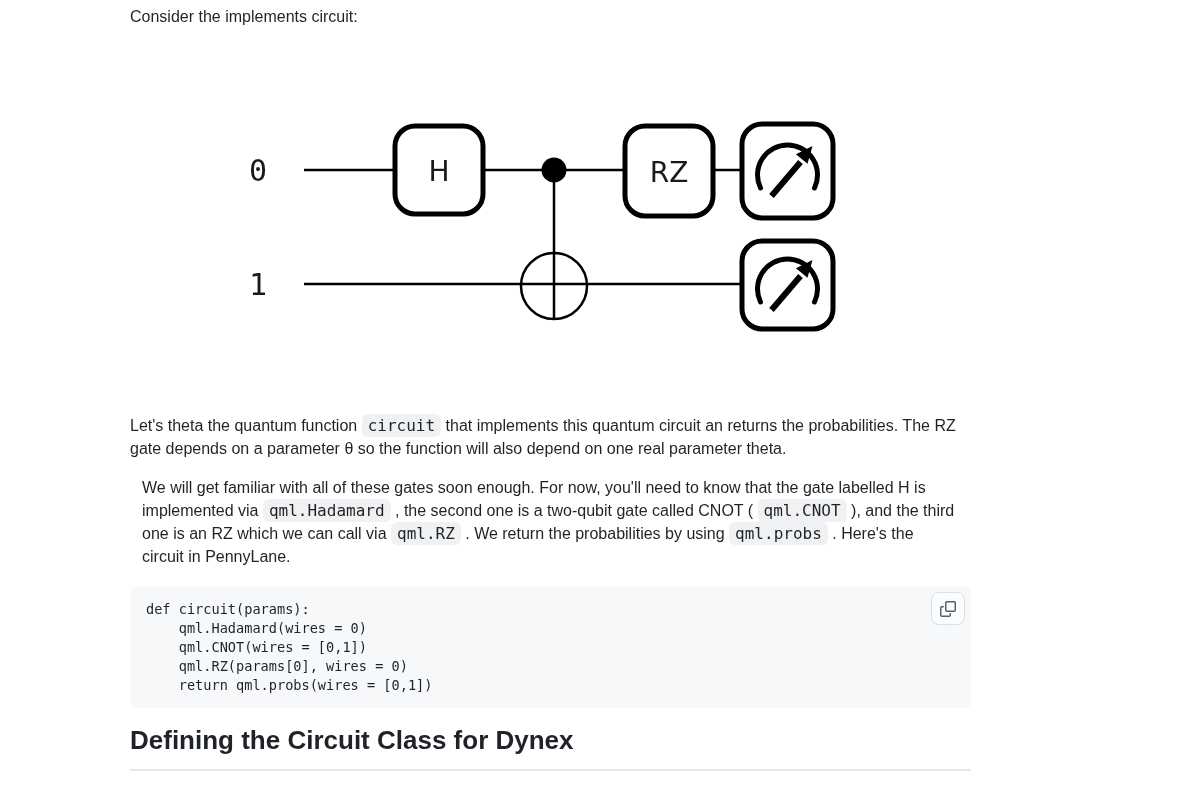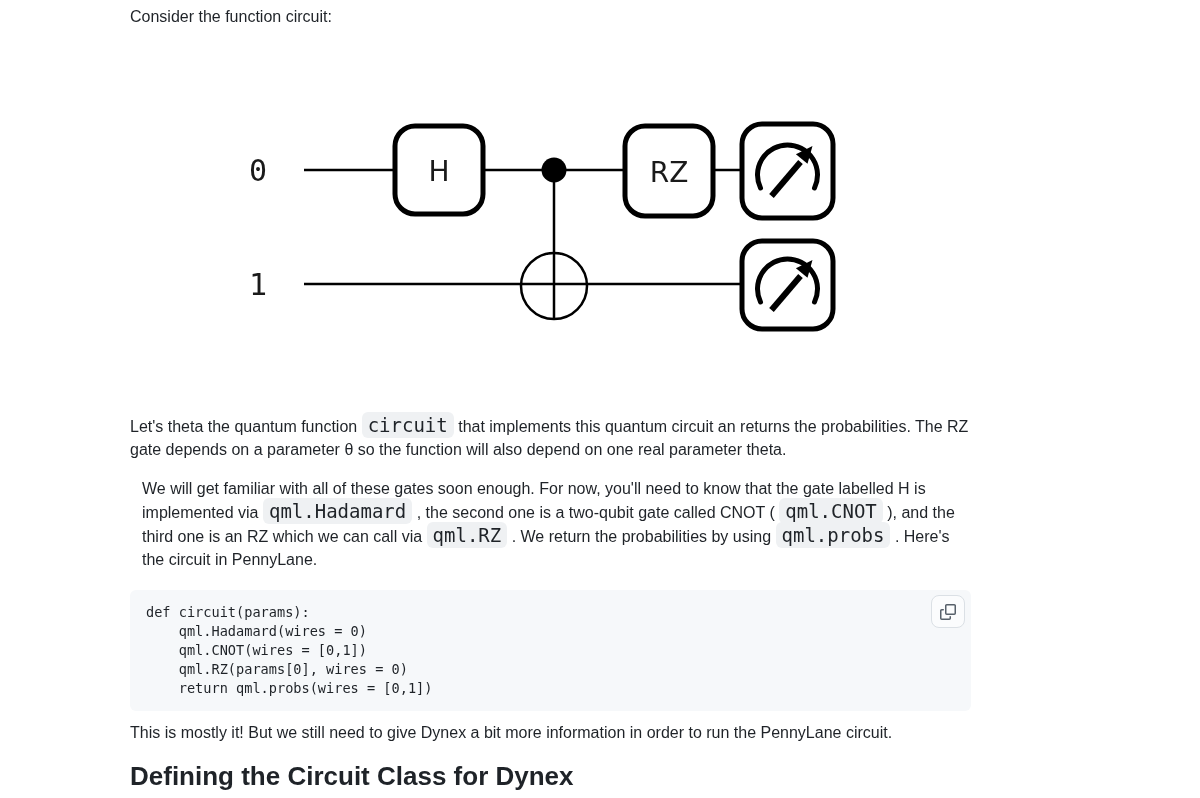--- a/index.html
+++ b/index.html
@@ -32,21 +32,21 @@
   }
   .wire-label {
     font-family: "DejaVu Sans Mono", monospace;
     font-size: 30px;
     fill: #1a1a1a;
   }
   .para1 { margin: 43px 0 16px 0; }
   .para2 { margin: 12px; }
   code.inline {
     font-family: "DejaVu Sans Mono", monospace;
-    font-size: 19px;
+    font-size: 16px;
     background: #eff1f3;
     border-radius: 6px;
     padding: 2px 6px;
     color: #1f2328;
   }
   .codeblock {
     position: relative;
     margin-top: 19px;
     background: #f6f8fa;
     border-radius: 6px;
@@ -81,21 +81,21 @@
     color: #1f2328;
     padding-bottom: 13px;
     border-bottom: 2px solid #e6e9ec;
   }
 </style>
 </head>
 <body>
 
 <div class="content">
 
-  <p class="intro">Consider the function circuit:</p>
+  <p class="intro">Consider the implements circuit:</p>
 
   <figure class="circuit-figure">
     <svg width="640" height="280" viewBox="0 0 640 280">
       <defs>
         <g id="meter-icon" stroke="#000" fill="none" stroke-width="5">
           <path d="M -27 17 A 30 30 0 1 1 27 17" stroke-linecap="round"></path>
           <line x1="-16" y1="25" x2="13" y2="-9" stroke-width="6"></line>
           <polygon points="25,-25 20,-7.2 8.4,-16.7" fill="#000" stroke="none"></polygon>
         </g>
       </defs>
@@ -142,17 +142,16 @@
     qml.RZ(params[0], wires = 0)
     return qml.probs(wires = [0,1])</code></pre>
     <button class="copy-btn">
       <svg width="16" height="16" viewBox="0 0 16 16">
         <path fill="#57606a" d="M0 6.75C0 5.784.784 5 1.75 5h1.5a.75.75 0 0 1 0 1.5h-1.5a.25.25 0 0 0-.25.25v7.5c0 .138.112.25.25.25h7.5a.25.25 0 0 0 .25-.25v-1.5a.75.75 0 0 1 1.5 0v1.5A1.75 1.75 0 0 1 9.25 16h-7.5A1.75 1.75 0 0 1 0 14.25Z"></path>
         <path fill="#57606a" d="M5 1.75C5 .784 5.784 0 6.75 0h7.5C15.216 0 16 .784 16 1.75v7.5A1.75 1.75 0 0 1 14.25 11h-7.5A1.75 1.75 0 0 1 5 9.25Zm1.75-.25a.25.25 0 0 0-.25.25v7.5c0 .138.112.25.25.25h7.5a.25.25 0 0 0 .25-.25v-7.5a.25.25 0 0 0-.25-.25Z"></path>
       </svg>
     </button>
   </div>
 
-  <p class="para3">This is mostly it! But we still need to give Dynex a bit more information in order to run the PennyLane circuit.</p>
 
   <h2 class="section-heading">Defining the Circuit Class for Dynex</h2>
 
 </div>
 
 </body></html>

